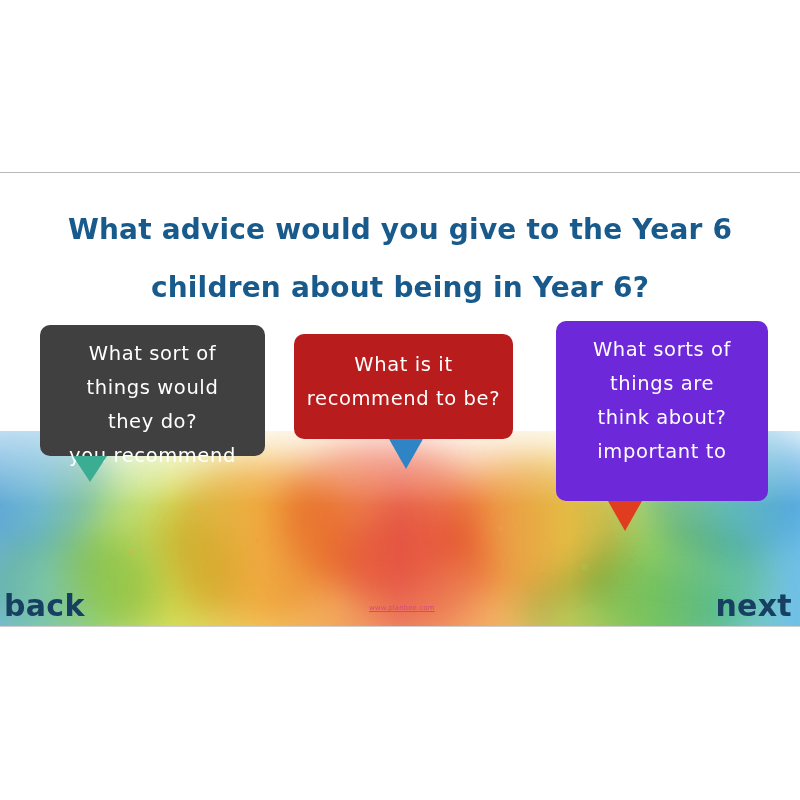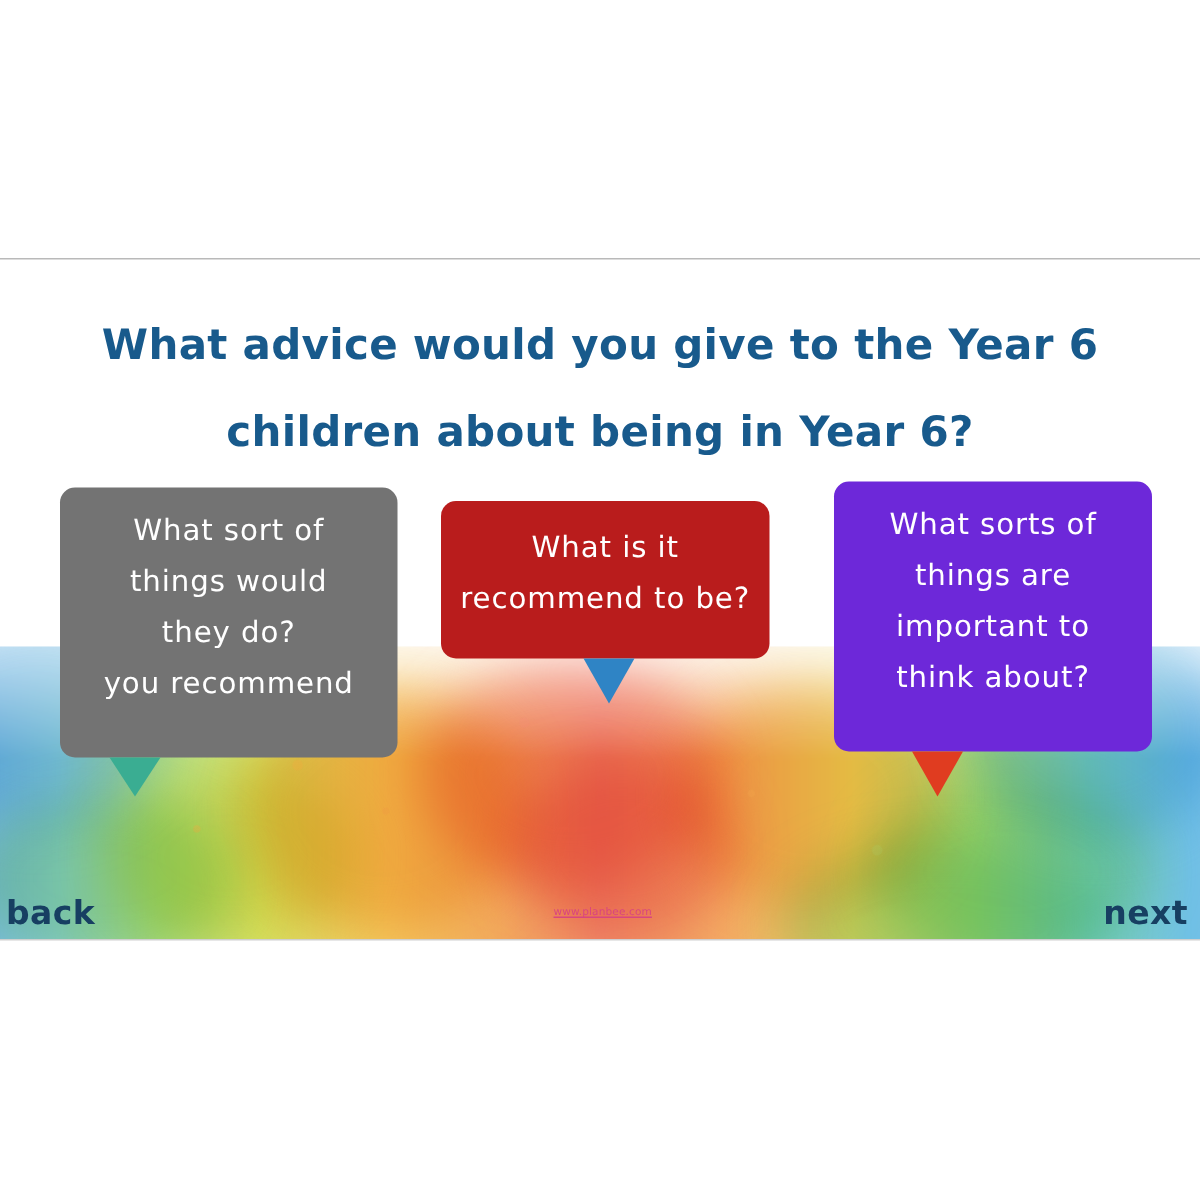--- a/index.html
+++ b/index.html
@@ -128,22 +128,22 @@
 
   .bubble .tail {
     position: absolute;
     width: 0; height: 0;
     border-left: 17px solid transparent;
     border-right: 17px solid transparent;
   }
 
   .bubble-teal {
     left: 40px; top: 152px;
-    width: 225px; height: 180px;
-    background: #737373;
+    width: 225px; height: 131px;
+    background: #404040;
   }
   .bubble-teal .tail {
     left: 33px; bottom: -26px;
     border-top: 26px solid #3aad92;
   }
 
   .bubble-blue {
     left: 294px; top: 161px;
     width: 219px; height: 105px;
     background: #b91c1c;
@@ -163,21 +163,21 @@
     left: 52px; bottom: -30px;
     border-top: 30px solid #e03c20;
   }
 
   
   .nav {
     position: absolute;
     bottom: 5px;
     font-family: "DejaVu Sans", sans-serif;
     font-weight: 700;
-    font-size: 22px;
+    font-size: 30px;
     color: #173f62;
     letter-spacing: .3px;
     z-index: 10;
     line-height: 1;
   }
   .nav-back { left: 4px; }
   .nav-next { right: 8px; }
 
   
   .watermark {
@@ -232,22 +232,22 @@
 
     <div class="bubble bubble-blue">
       <span class="bl">What is it</span>
       <span class="bl">recommend to be?</span>
       <span class="tail"></span>
     </div>
 
     <div class="bubble bubble-red">
       <span class="bl">What sorts of</span>
       <span class="bl">things are</span>
+      <span class="bl">think about?</span>
       <span class="bl">important to</span>
-      <span class="bl">think about?</span>
       <span class="tail"></span>
     </div>
 
     <div class="watermark">www.planbee.com</div>
 
     <div class="nav nav-back">back</div>
     <div class="nav nav-next">next</div>
 
   </div>
 </div>

